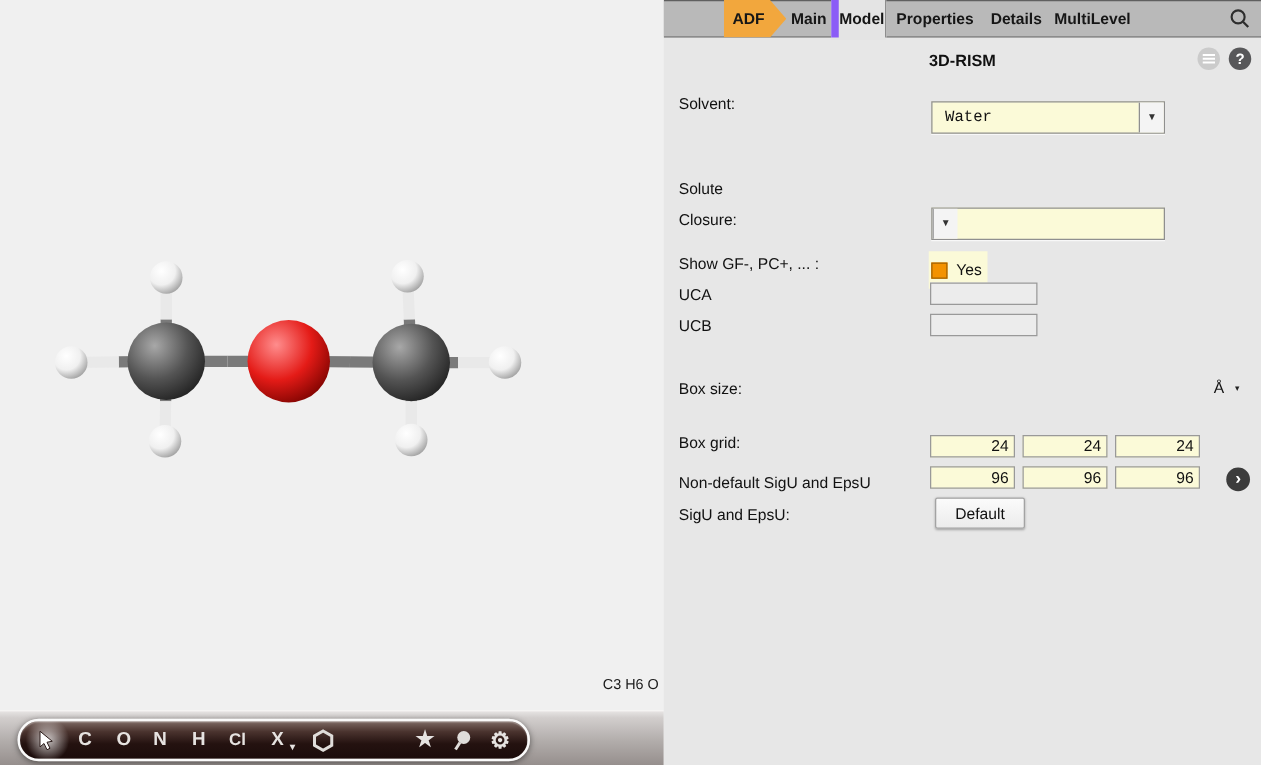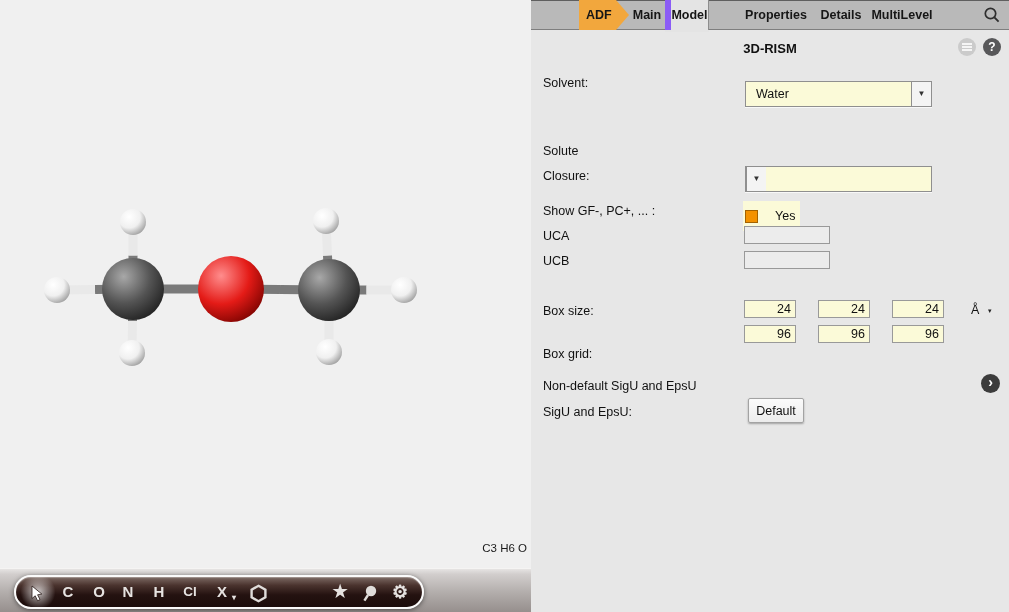--- a/index.html
+++ b/index.html
@@ -36,59 +36,59 @@
 
   #tabbar { position:relative; display:flex; height:30px; background:#b9b9b9;
     box-shadow:inset 0 1px 0 #5f5f5f, inset 0 -1px 0 #7e7e7e;padding-left:48px; }
   .tab { height:30px; line-height:30px; text-align:center; font-size:12.5px; font-weight:bold;
     color:#161616; cursor:pointer; }
   .tab-adf { width:50px; background:#f2a73d; text-align:left; padding-left:7px;
     clip-path:polygon(0 0,37px 0,50px 50%,37px 100%,0 100%); }
   .tab-main { width:36px; }
   .tab-model { width:44px; background:#e4e4e4; border-left:6px solid #8b5cf6;
     border-right:1px solid #8d8d8d; box-shadow:0 2px 0 #e4e4e4; }
-  .tab-properties { width:78px;margin-left:28px; } .tab-details { width:52px;text-align:center; } .tab-multilevel { width:70px; }
+  .tab-properties { width:78px; } .tab-details { width:52px;text-align:center; } .tab-multilevel { width:70px; }
   #search-btn { position:absolute; right:8px; top:6px; width:18px; height:18px; cursor:pointer; }
 
   .pane-title { position:absolute; left:0; top:41px; width:100%; text-align:center;
     font-size:13px; font-weight:bold; color:#111; }
   .circle-btn { position:absolute; width:18px; height:18px; border-radius:50%;
     text-align:center; cursor:pointer; }
   #menu-btn { left:427px; top:38px; background:#cbcbcb; }
   #menu-btn svg { margin-top:4px; }
   #help-btn { left:452px; top:38px; background:#58585a; color:#fff; font-weight:bold;
     font-size:12px; line-height:18px; }
   #chevron-btn { left:450px; top:374px; width:19px; height:19px; background:#3c3c3c;
     color:#fff; font-weight:bold; font-size:14px; line-height:17px; }
 
   .lbl { position:absolute; left:12px; font-size:12.5px; color:#111; line-height:14px; }
 
   .dropdown { position:absolute; left:214px; width:187px; height:26px; display:flex;
     background:#fbfad8; border:1px solid #8f8f8f; box-shadow:0 1px 0 rgba(255,255,255,.7);
     cursor:pointer; }
-  .dd-value { flex:1; line-height:24px; padding-left:10px; font-size:12.5px; color:#111; }
+  .dd-value { flex:1; line-height:24px; padding-left:10px; font-size:12.5px; color:#111;font-family:Liberation Mono, monospace; }
   .dd-btn { width:20px; border-left:1px solid #8f8f8f; background:#f4f4f4; text-align:center;
     line-height:24px; font-size:8px; color:#333; }
 
   .yes-strip { position:absolute; left:212px; top:201px; height:30px; background:#fbfad8;
-    display:flex; align-items:center; padding:0 5px 0 2px; gap:17px; }
+    display:flex; align-items:center; padding:0 5px 0 2px; gap:7px; }
   .checkbox { width:13px; height:13px; background:#f39200; border:1px solid #a36200;
     cursor:pointer; }
   .yes-lbl { font-size:12.5px; color:#111; }
 
   .txt-input { position:absolute; left:213px; width:86px; height:18px; background:#ececec;
     border:1px solid #999; font-size:12px; font-family:"Liberation Sans",sans-serif;
     padding:0 4px; }
-  .num-input { position:absolute; width:52px; height:18px; background:#fbfad8;
+  .num-input { position:absolute; width:68px; height:18px; background:#fbfad8;
     border:1px solid #999; font-size:12.5px; text-align:right; padding:0 4px;
-    font-family:"Liberation Sans",sans-serif; color:#111; }
+    font-family:"Liberation Sans",sans-serif; color:#111;margin-top:48px; }
   .unit { position:absolute; left:440px; font-size:12.5px; color:#111; }
   .unit-caret { position:absolute; left:457px; font-size:7px; color:#222; }
 
-  #default-btn { position:absolute; left:217px; top:398px; width:56px; height:25px;
+  #default-btn { position:absolute; left:217px; top:398px; width:72px; height:25px;
     background:linear-gradient(180deg,#fbfbfb,#ececec); border:1px solid #a3a3a3;
     border-radius:2px; box-shadow:0 1px 2px rgba(0,0,0,.3); font-size:12.5px; color:#111;
     font-family:"Liberation Sans",sans-serif; cursor:pointer; }
 </style>
 </head>
 <body>
 
 <div id="app">
 
   <div id="viewer">

